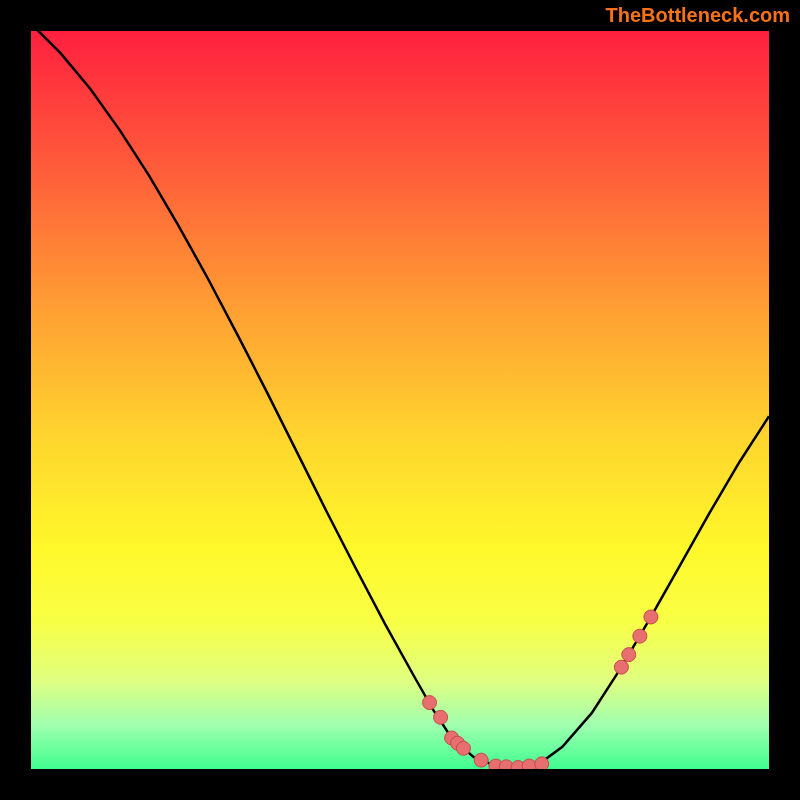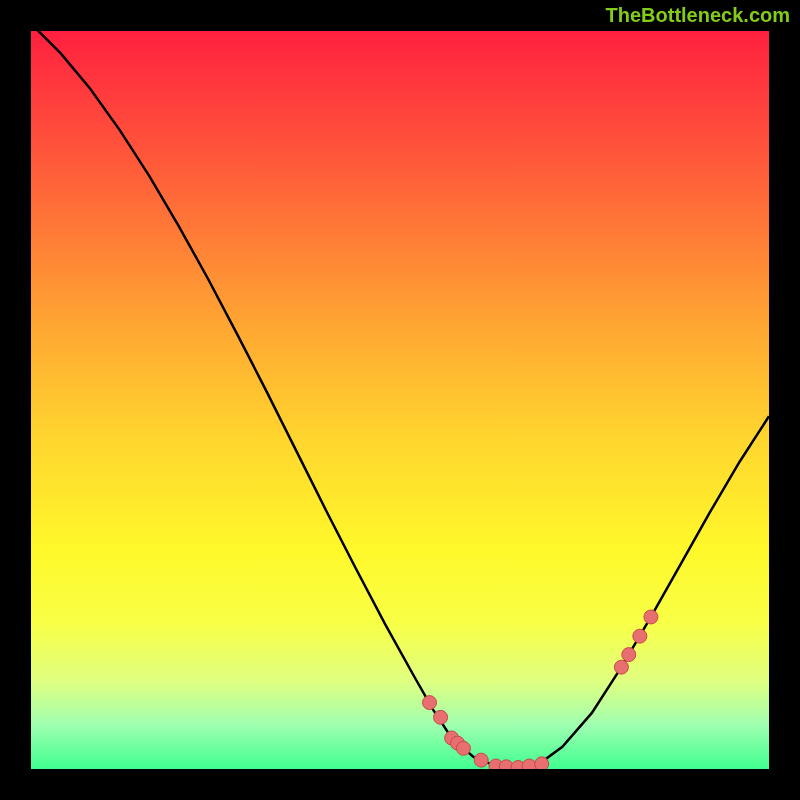--- a/index.html
+++ b/index.html
@@ -14,21 +14,21 @@
   .container {
     position: relative;
     width: 800px;
     height: 800px;
     background: #000;
   }
   .watermark {
     position: absolute;
     top: 4px;
     right: 10px;
-    color: #84cc16;
+    color: #f97316;
     font-size: 20px;
     font-weight: bold;
     z-index: 10;
   }
   .plot-area {
     position: absolute;
     left: 31px;
     top: 31px;
     width: 738px;
     height: 738px;

